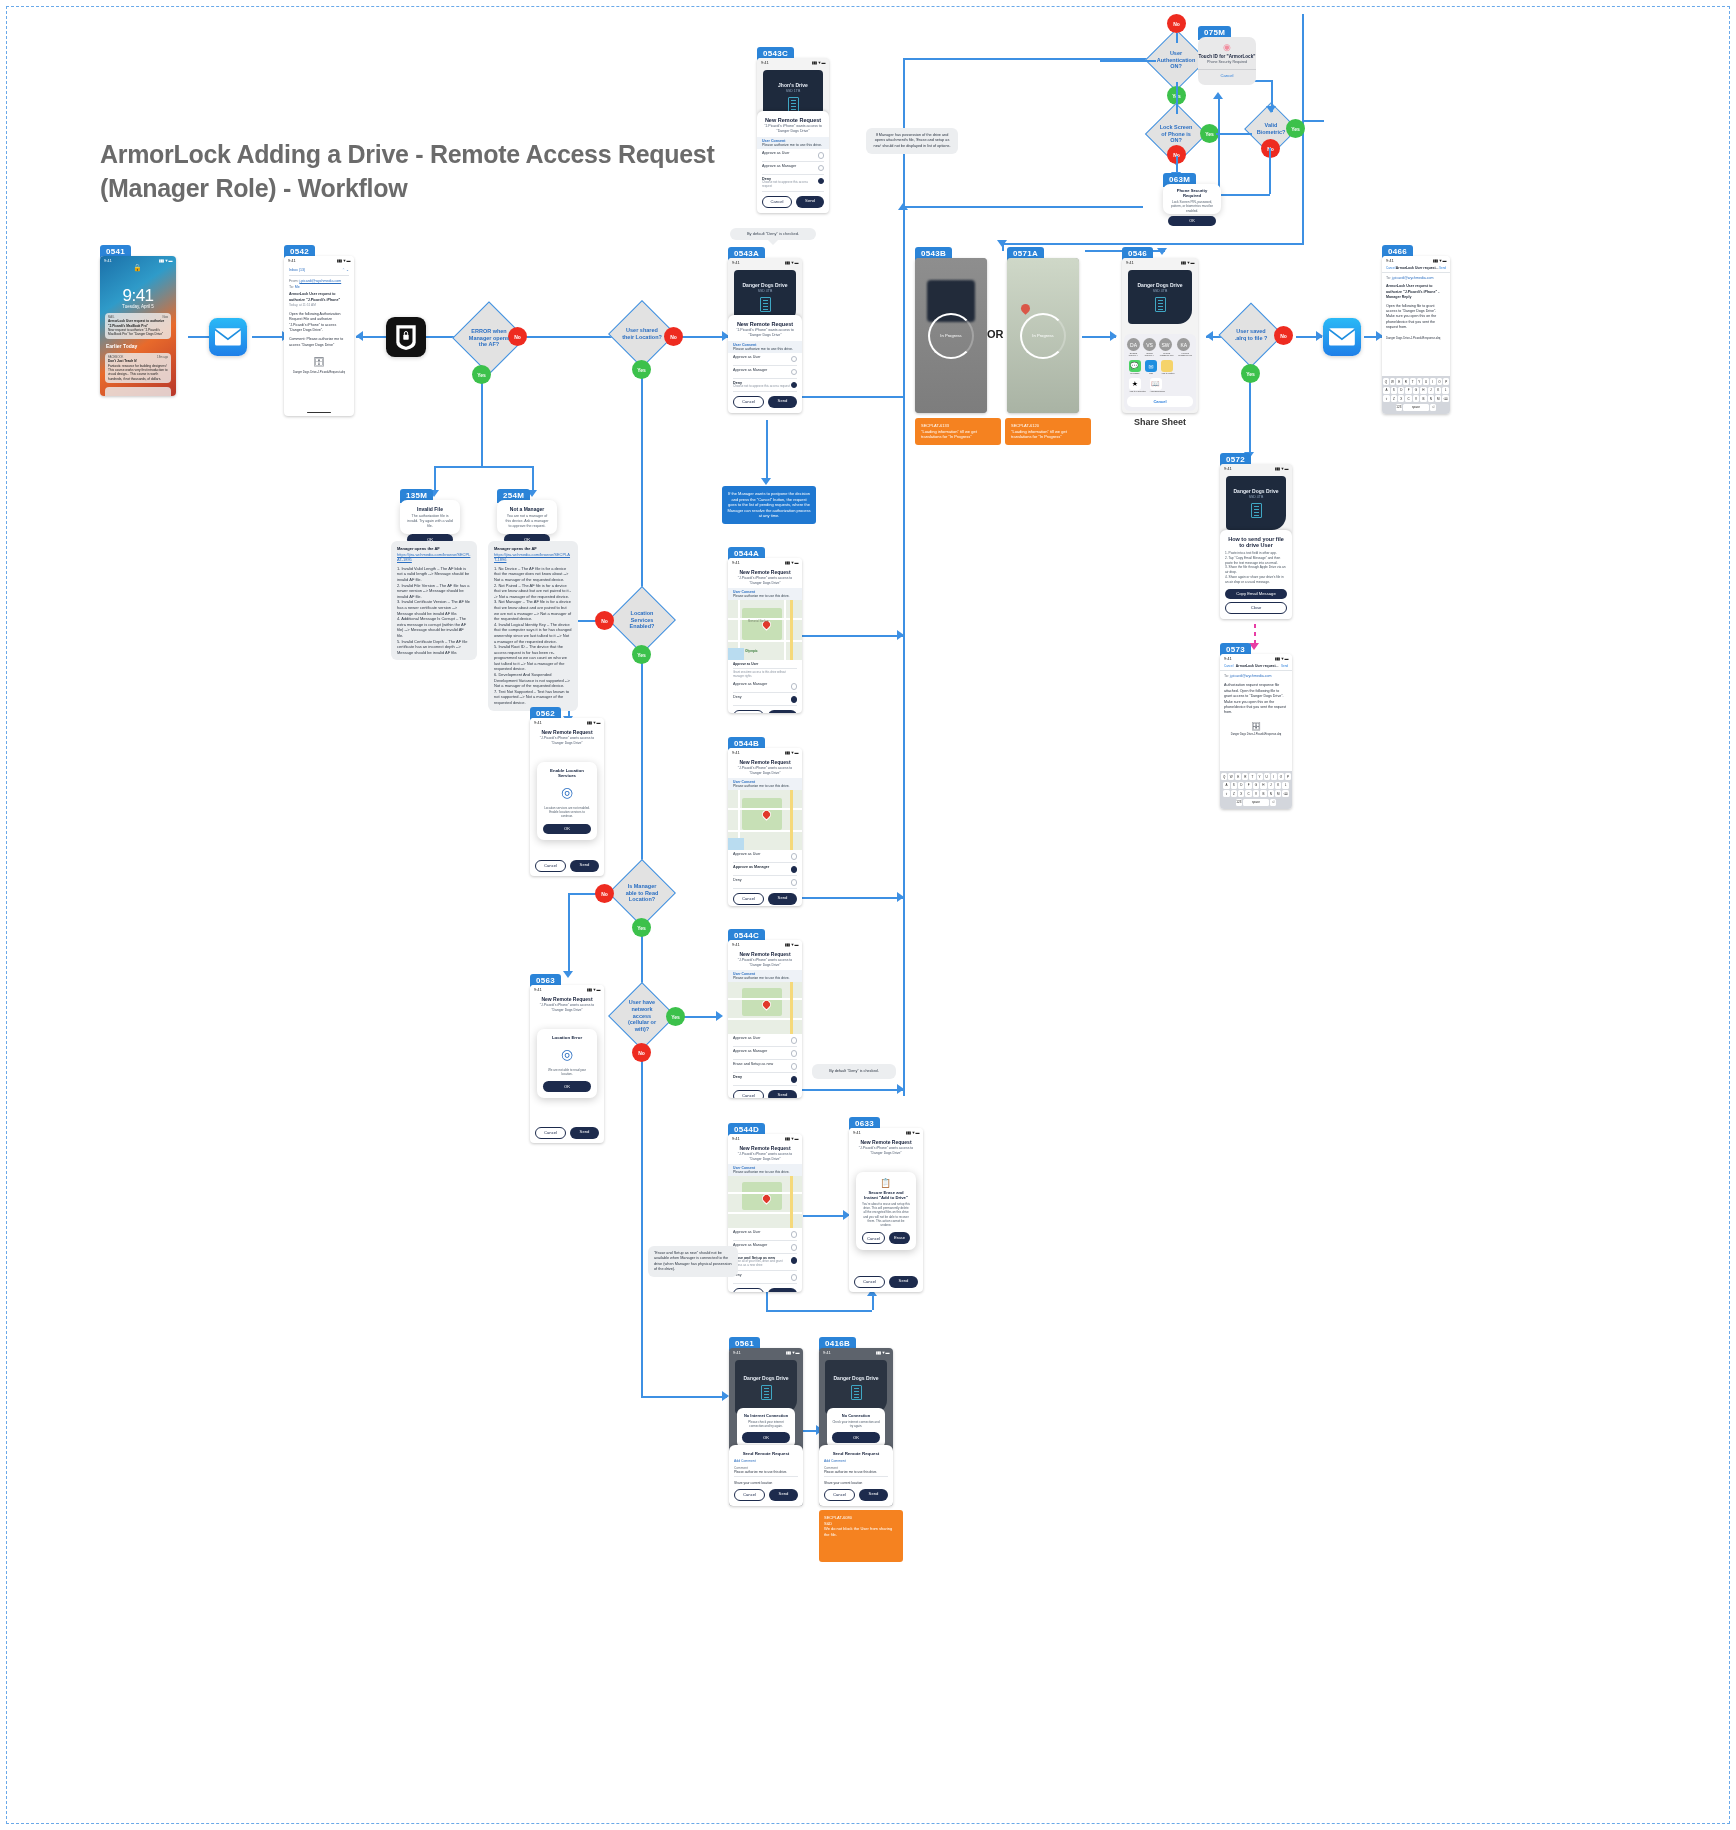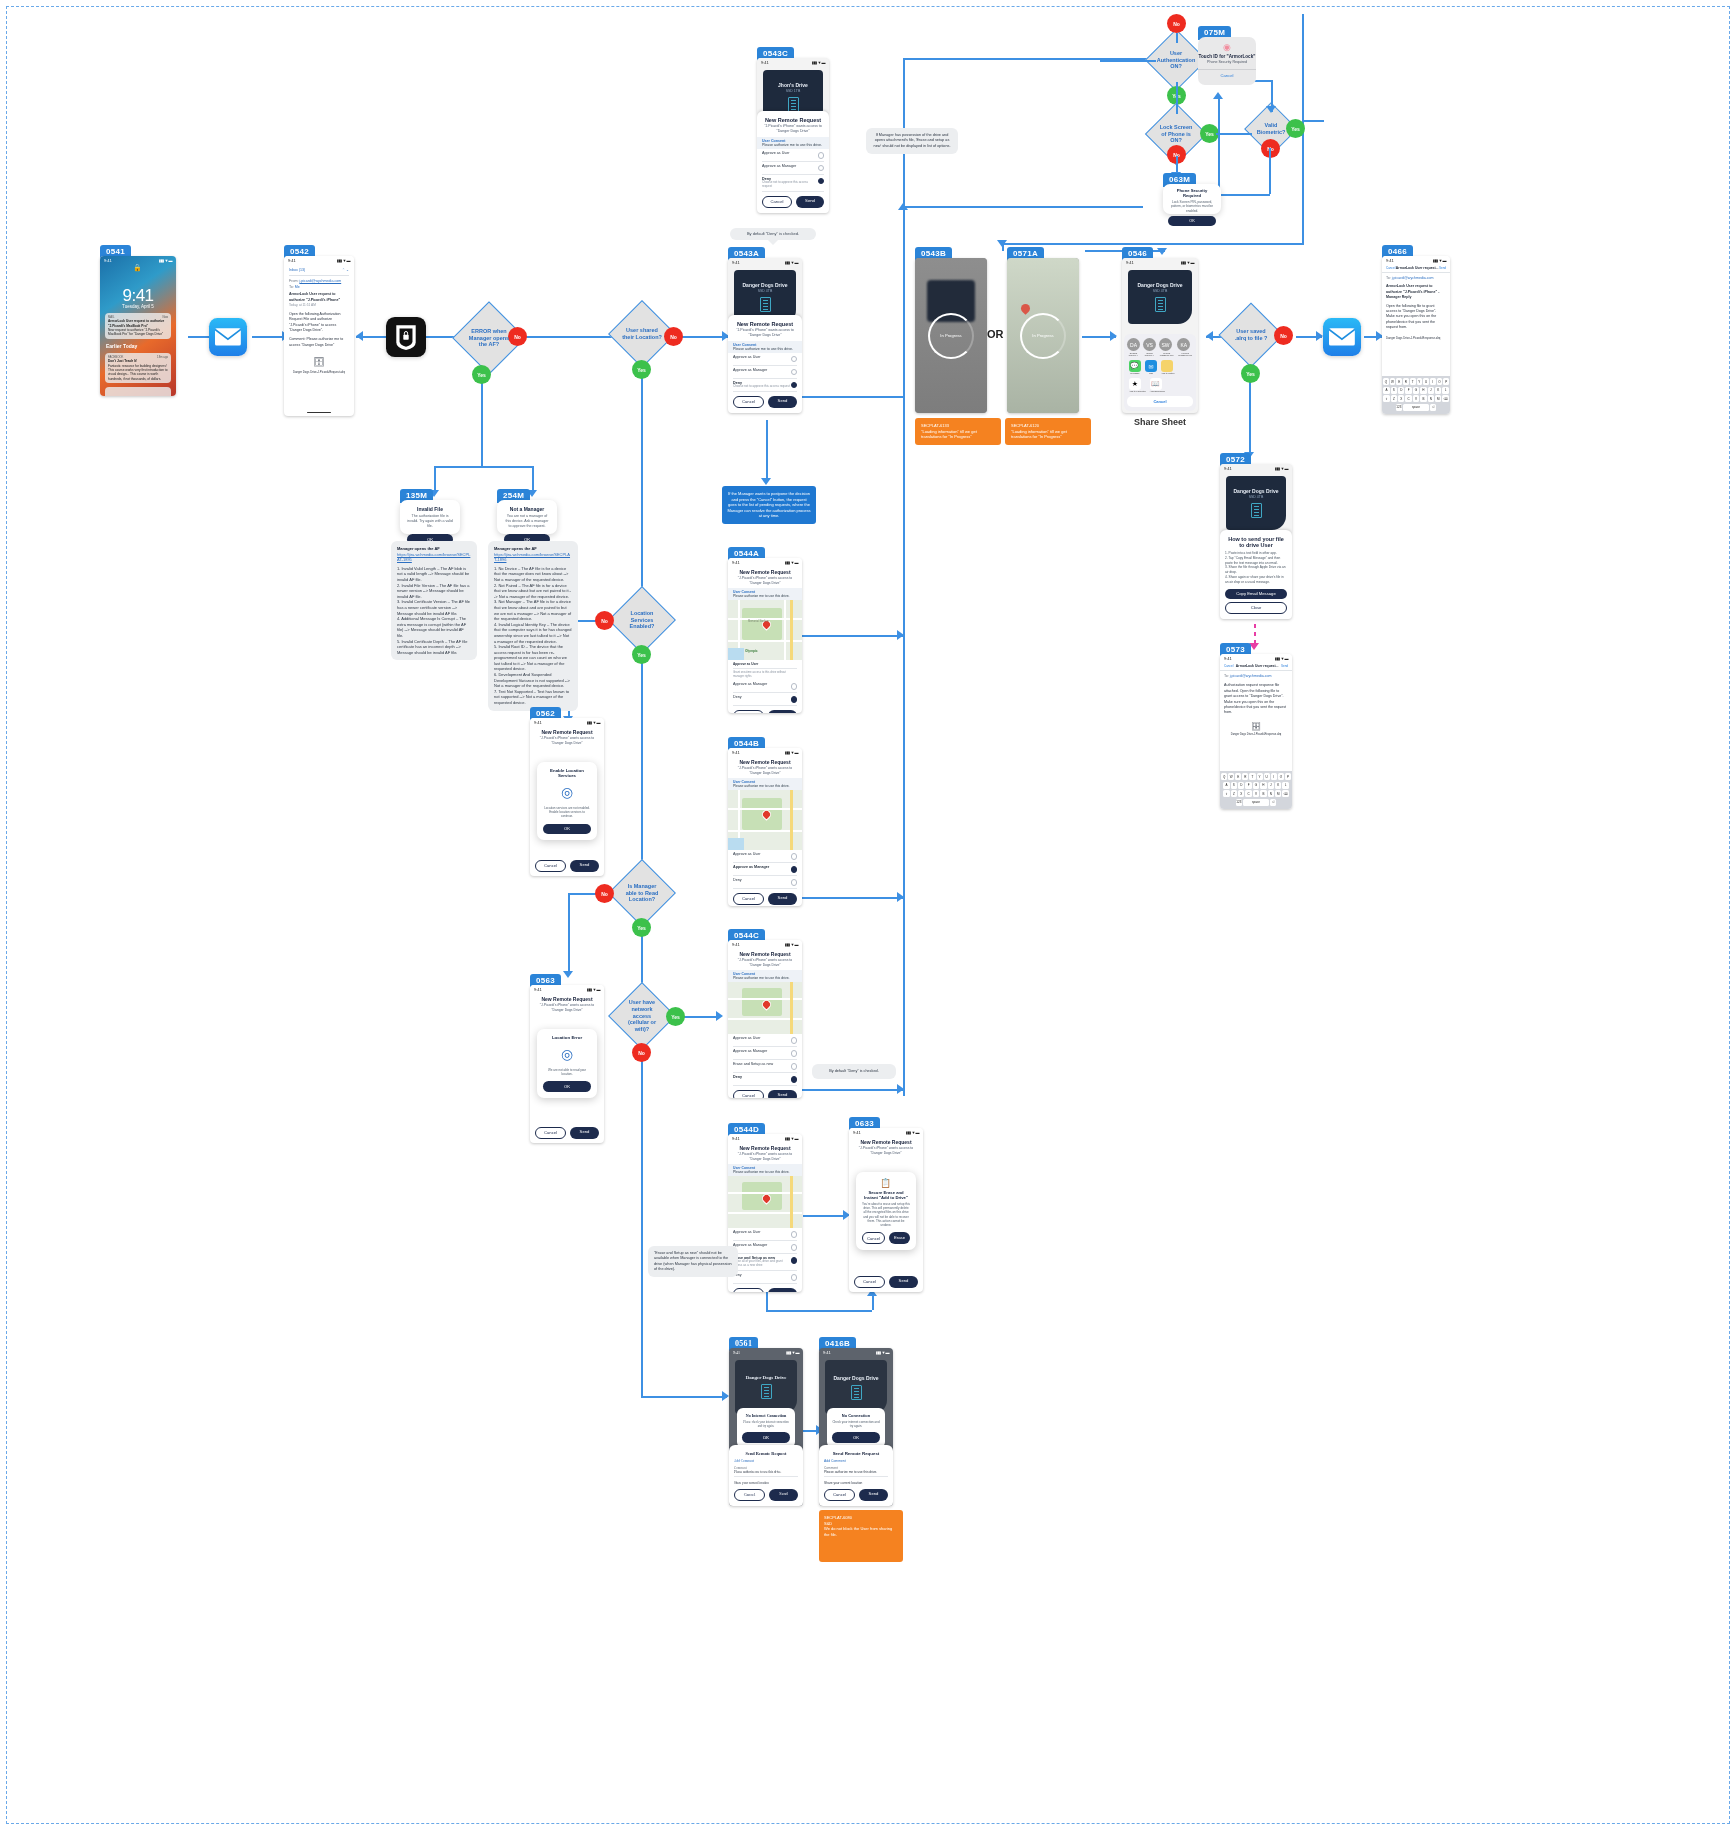--- a/index.html
+++ b/index.html
@@ -104,20 +104,21 @@
   .ls-card{margin:4px 5px;background:rgba(235,235,235,.82);border-radius:4px;padding:2.5px 3px;font-size:3.2px;color:#1a1a1a;line-height:1.35;}
   .ls-card .t{font-weight:700;}
   .ls-sec{color:#fff;font-size:5px;font-weight:700;margin:3px 0 0 6px;}
 </style>
 </head>
 <body>
 
 <div id="canvas">
   <div id="border"></div>
 
+  <div class="title">ArmorLock Adding a Drive - Remote Access Request (Manager Role) - Workflow</div>
 
   <div class="ln lnh" style="left:188px;top:336px;width:32px;"></div>
   <div class="arw r" style="left:218px;top:331px;"></div>
   <div class="ln lnh" style="left:252px;top:336px;width:32px;"></div>
   <div class="arw r" style="left:282px;top:331px;"></div>
   <div class="ln lnh" style="left:356px;top:336px;width:30px;"></div>
   <div class="arw l" style="left:356px;top:331px;"></div>
   <div class="ln lnh" style="left:425px;top:336px;width:46px;"></div>
   <div class="arw r" style="left:466px;top:331px;"></div>
   <div class="ln lnh" style="left:506px;top:336px;width:120px;"></div>
@@ -1004,21 +1005,21 @@
         <div style="font-size:3px;color:#54606f;line-height:1.4;">We are not able to read your location.</div>
         <div class="btn solid" style="margin-top:5px;">OK</div>
       </div>
       <div class="btns" style="position:absolute;left:5px;right:5px;bottom:4px;">
         <div class="btn ghost">Cancel</div>
         <div class="btn solid">Send</div>
       </div>
     </div>
   </div>
 
-  <div class="scr" style="left:729px;top:1348px;width:74px;height:158px;font-family:Liberation Serif, serif;">
+  <div class="scr" style="left:729px;top:1348px;width:74px;height:158px;">
     <div class="tag">0561</div>
     <div class="phone" style="background:#5d636c;">
       <div class="sbar" style="background:transparent;color:#fff;">
           <span>9:41</span>
           <span class="dots">▮▮▮ ▼ ▬</span>
         </div>
       <div class="drivecard" style="background:#2b3442;">
         <div class="dn">Danger Dogs Drive</div>
         <div class="dicon"></div>
       </div>

